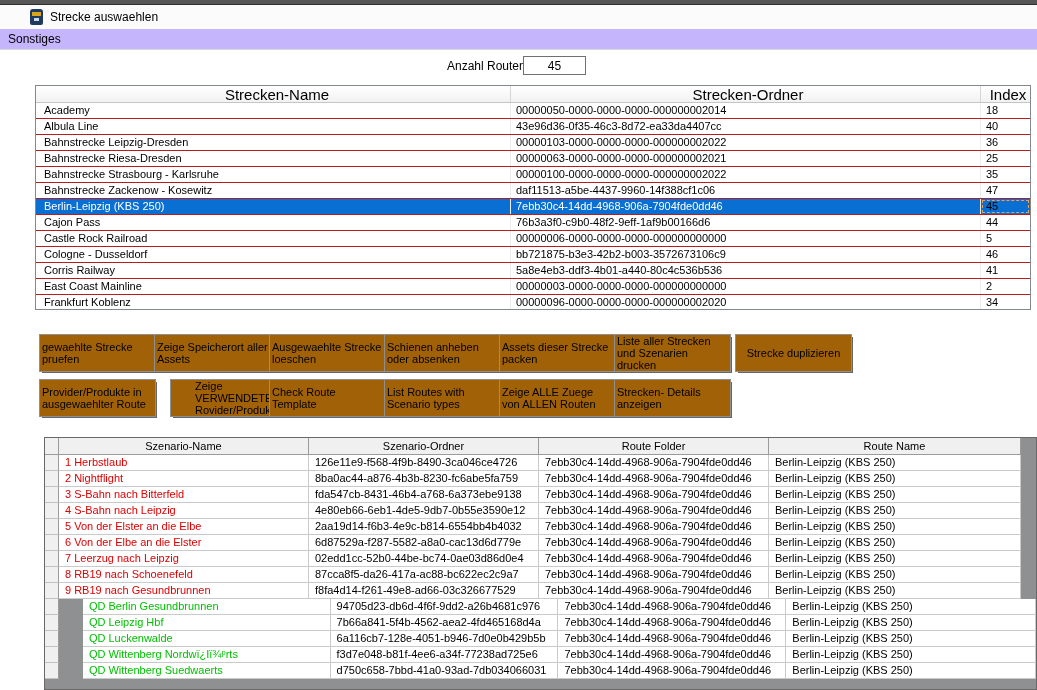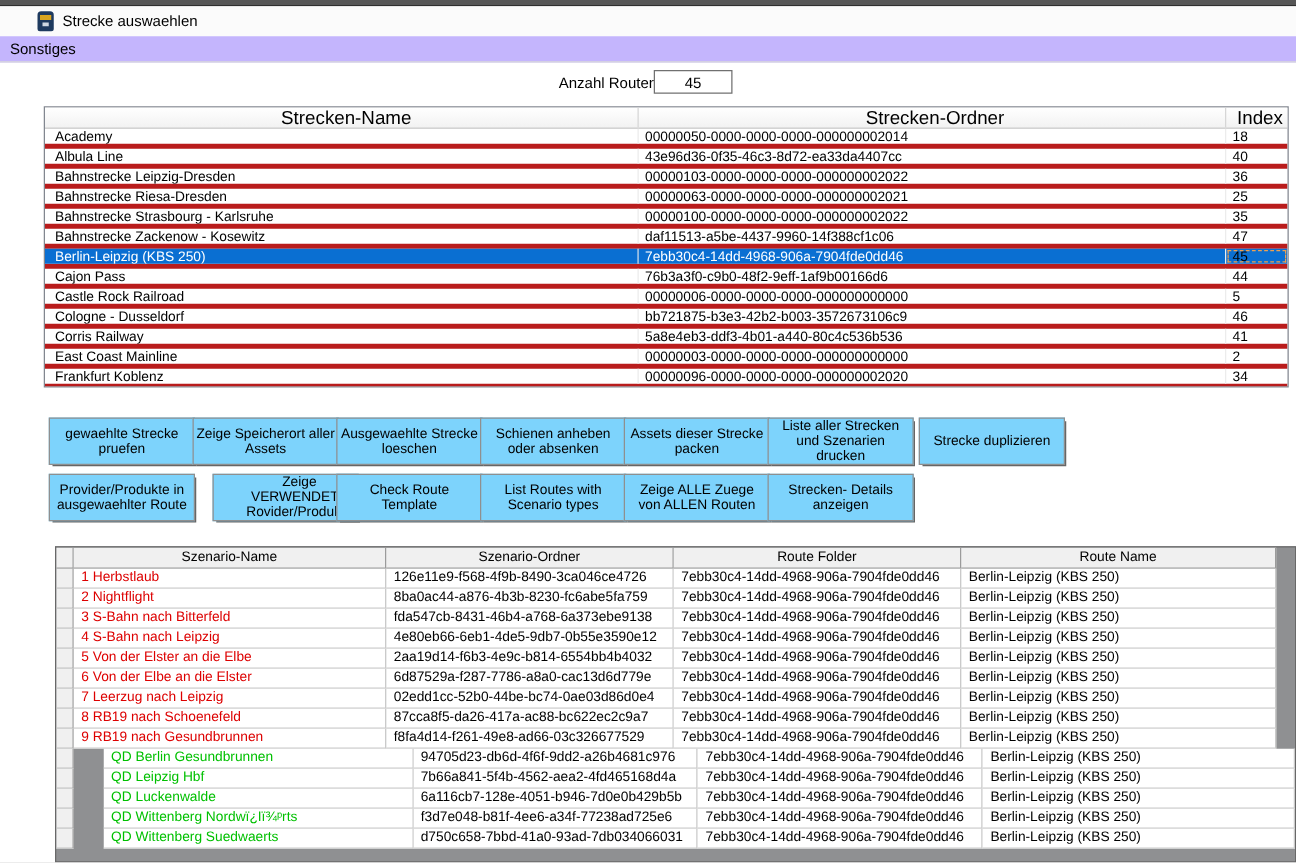--- a/index.html
+++ b/index.html
@@ -33,33 +33,33 @@
                   border:1px solid #707070; font-family:"Liberation Sans",sans-serif;
                   font-size:12px; text-align:center; background:#fff; }
 
   
   .lv { position:absolute; left:35px; top:85px; width:996px; height:225px;
         border:1px solid #828790; background:#fff; overflow:hidden; }
   .lv-header { display:flex; height:17px; background:linear-gradient(#ffffff,#f2f2f2);
                border-bottom:1px solid #c5c5c5; }
   .lv-hcell { display:flex; align-items:center; justify-content:center; height:100%;
               border-right:1px solid #d6d6d6; font-size:15px; }
-  .lv-row { display:flex; height:16px; line-height:15px; border-bottom:4px solid #b91c1c; }
+  .lv-row { display:flex; height:16px; line-height:15px; border-bottom:1px solid #b91c1c; }
   .lv-cell { height:100%; overflow:hidden; white-space:nowrap; border-right:1px solid #ececec; }
   .col-name   { width:475px; padding-left:8px; }
   .col-folder { width:470px; padding-left:5px; }
   .col-index  { width:49px;  padding-left:5px; border-right:none; }
   .lv-row.selected .lv-cell { background:#0a6fd2; color:#fff; }
   .lv-row.selected .col-index { color:#000; outline:1px dashed #eda152; outline-offset:-2px; }
 
   
-  .win-btn { position:absolute; width:117px; height:38px; background:#7dd3fc;
+  .win-btn { position:absolute; width:117px; height:38px; background:#a16207;
              border:1px solid #8f8f8f; box-shadow:2px 2px 0 -1px #666;
              font-family:"Liberation Sans",sans-serif; font-size:11px; line-height:12px;
-             display:flex; align-items:center; justify-content:center; text-align:center;
+             display:flex; align-items:center; justify-content:center; text-align:left;
              padding:1px 2px; color:#000; cursor:default; }
 
   
   .dg { position:absolute; left:44px; top:437px; width:993px; height:253px;
         background:#8f9092; border:1px solid #686868; overflow:hidden; }
   .dg-header { display:flex; height:17px; }
   .dg-hcell { background:#f0f0f0; border-right:1px solid #9b9b9b; border-bottom:1px solid #9b9b9b;
               display:flex; align-items:center; justify-content:center; font-size:11px; }
   .dg-row { display:flex; height:16px; line-height:15px; }
   .dg-cell { background:#fff; border-right:1px solid #cacaca; border-bottom:1px solid #cacaca;
@@ -211,21 +211,21 @@
         <div class="dg-row">
           <div class="dg-cell dg-rowhead"></div>
           <div class="dg-cell c-sname txt-red">5 Von der Elster an die Elbe</div>
           <div class="dg-cell c-sfold">2aa19d14-f6b3-4e9c-b814-6554bb4b4032</div>
           <div class="dg-cell c-rfold">7ebb30c4-14dd-4968-906a-7904fde0dd46</div>
           <div class="dg-cell c-rname">Berlin-Leipzig (KBS 250)</div>
         </div>
         <div class="dg-row">
           <div class="dg-cell dg-rowhead"></div>
           <div class="dg-cell c-sname txt-red">6 Von der Elbe an die Elster</div>
-          <div class="dg-cell c-sfold">6d87529a-f287-7786-a8a0-cac13d6d779e</div>
+          <div class="dg-cell c-sfold">6d87529a-f287-5582-a8a0-cac13d6d779e</div>
           <div class="dg-cell c-rfold">7ebb30c4-14dd-4968-906a-7904fde0dd46</div>
           <div class="dg-cell c-rname">Berlin-Leipzig (KBS 250)</div>
         </div>
         <div class="dg-row">
           <div class="dg-cell dg-rowhead"></div>
           <div class="dg-cell c-sname txt-red">7 Leerzug nach Leipzig</div>
           <div class="dg-cell c-sfold">02edd1cc-52b0-44be-bc74-0ae03d86d0e4</div>
           <div class="dg-cell c-rfold">7ebb30c4-14dd-4968-906a-7904fde0dd46</div>
           <div class="dg-cell c-rname">Berlin-Leipzig (KBS 250)</div>
         </div>

